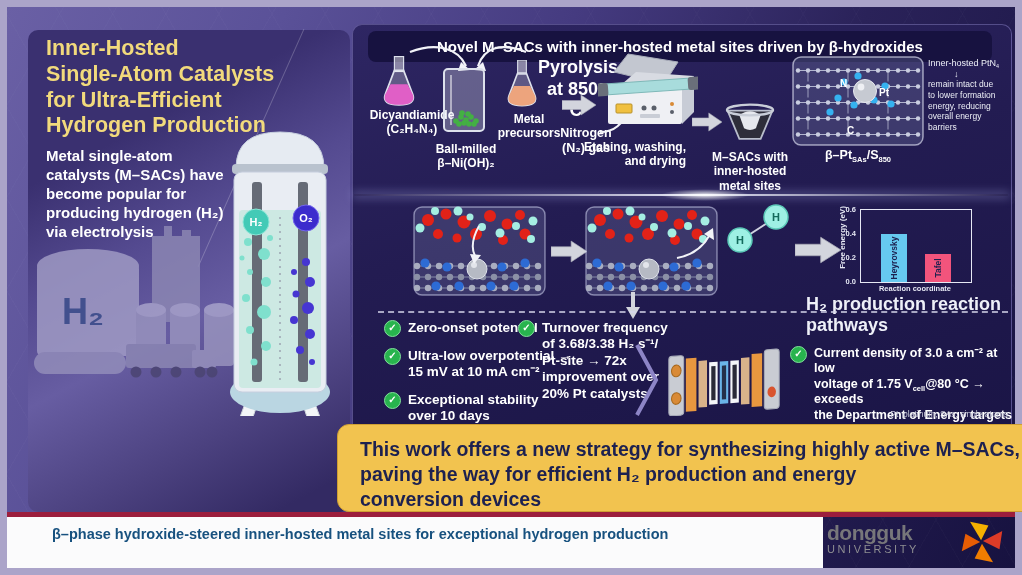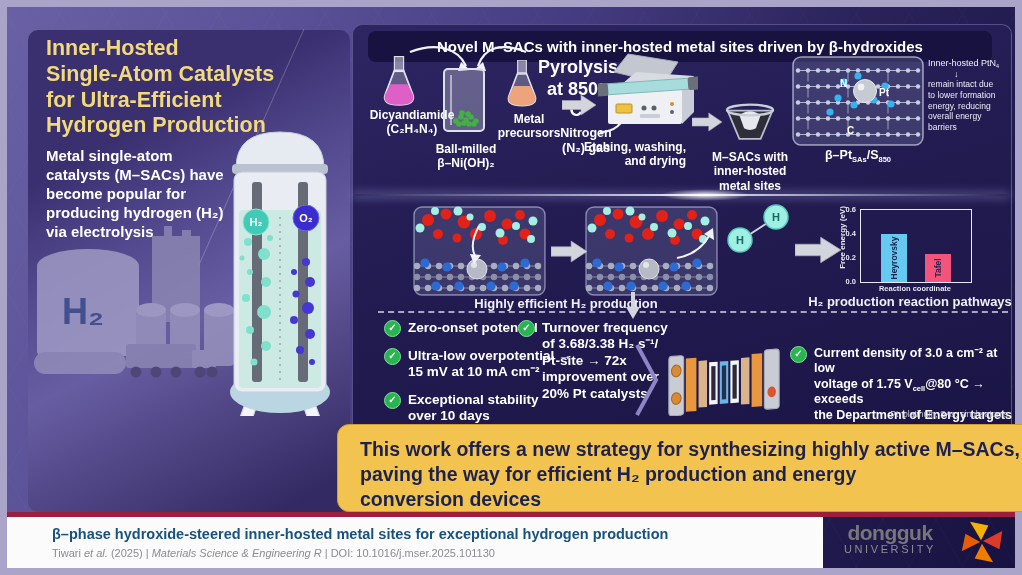--- a/index.html
+++ b/index.html
@@ -39,21 +39,21 @@
   .chart-wrap{left:820px;top:203px;width:190px;height:90px;}
   .plot{position:absolute;left:40px;top:6px;width:110px;height:72px;border:1.5px solid #e6e8f4;}
   .bar{position:absolute;bottom:0;}
   .bar-label{position:absolute;left:50%;top:50%;transform:translate(-50%,-50%) rotate(180deg);
       writing-mode:vertical-rl;font-size:8.5px;font-weight:bold;color:#1d2150;white-space:nowrap;}
   .ytick{position:absolute;right:2px;transform:translateY(50%);font-size:7.5px;font-weight:bold;color:#e6e8f4;}
   .yticks{position:absolute;left:16px;top:6px;width:22px;height:72px;}
   .ylabel{position:absolute;left:-18px;top:30px;width:80px;text-align:center;transform:rotate(-90deg);
       font-size:8px;font-weight:bold;color:#e6e8f4;}
   .xlabel{position:absolute;left:40px;top:81px;width:110px;text-align:center;font-size:7.5px;font-weight:bold;color:#e6e8f4;}
-  .chart-caption{left:806px;top:294px;width:208px;text-align:center;color:#eef0f8;font-weight:bold;font-size:13px;}
+  .chart-caption{left:806px;top:294px;width:208px;color:#eef0f8;font-weight:bold;font-size:18px;}
 
   .crow{display:flex;gap:7px;margin-bottom:11px;align-items:flex-start;}
   .chk{flex:0 0 15px;width:15px;height:15px;border-radius:50%;background:#28b44e;border:1px solid #82e09c;
       color:#fff;font-size:10px;line-height:14px;text-align:center;font-weight:bold;}
   .ctext{color:#fff;font-weight:bold;font-size:13.5px;line-height:1.22;}
   .ctext-sm{font-size:12.5px;}
   .checks-left{left:384px;top:320px;width:220px;}
   .checks-mid{left:518px;top:320px;width:152px;}
   .elec-title{left:688px;top:316px;width:322px;text-align:center;color:#fff;font-weight:bold;font-size:13px;line-height:1.2;}
   .elec-checks{left:790px;top:346px;width:222px;}
@@ -64,21 +64,21 @@
   .note .ar{text-align:left;padding-left:26px;font-size:9px;line-height:1;}
 
   .banner{left:337px;top:424px;width:757px;height:88px;background:#f2c34f;border:1px solid #cf9f33;
       border-radius:12px;box-sizing:border-box;padding:12px 22px;color:#1d2150;font-weight:bold;
       font-size:19.5px;line-height:1.28;}
   .maroon{left:7px;top:512px;width:1008px;height:5px;background:#9c1e3d;}
   .footer{left:7px;top:517px;width:816px;height:51px;background:#fbfbfc;}
   .foot-title{left:45px;top:9px;font-weight:bold;font-size:14.5px;color:#17517f;position:absolute;}
   .citation{left:45px;top:30px;font-size:11px;color:#8b8b90;position:absolute;}
   .citation i{font-style:italic;}
-  .logo-text{position:absolute;left:820px;top:5px;width:126px;text-align:center;line-height:1;}
+  .logo-text{position:absolute;left:820px;top:5px;width:126px;text-align:left;line-height:1;}
   .logo-top{font-weight:bold;font-size:21px;color:#77777a;letter-spacing:-0.5px;}
   .logo-bottom{font-size:11px;color:#8d8d91;letter-spacing:2.6px;margin-top:1px;}
   .chevron{left:634px;top:342px;width:28px;height:76px;}
   svg text{font-family:"Liberation Sans",sans-serif;}
 </style>
 </head>
 <body>
 
 <div id="stage">
   <div id="canvas"></div>
@@ -536,21 +536,20 @@
     <line x1="22" y1="34" x2="50" y2="16" stroke="#cfd2e0" stroke-width="2"></line>
     <circle cx="18" cy="36" r="12" fill="#9ef0e4" stroke="#5cc9b8" stroke-width="1.5"></circle>
     <circle cx="54" cy="13" r="12" fill="#9ef0e4" stroke="#5cc9b8" stroke-width="1.5"></circle>
     <text x="18" y="40" text-anchor="middle" font-size="11" font-weight="bold" fill="#136a5c">H</text>
     <text x="54" y="17" text-anchor="middle" font-size="11" font-weight="bold" fill="#136a5c">H</text>
   </svg>
   <div class="abs blk" style="left:795px;top:236px;width:46px;height:28px;"><svg viewBox="0 0 34 22" width="100%" height="100%" preserveAspectRatio="none">
         <polygon points="0,6.5 19,6.5 19,1 34,11 19,21 19,15.5 0,15.5" fill="#d3d5dd" stroke="#a9abb8" stroke-width="0.6"></polygon>
       </svg></div>
 
-  <div class="abs mol-caption">Highly efficient H₂ production</div>
   <svg class="abs" style="left:626px;top:292px;" width="14" height="28" viewBox="0 0 14 28">
     <rect x="5" y="0" width="4" height="16" fill="#d3d5dd"></rect>
       <polygon points="0,15 14,15 7,27" fill="#d3d5dd"></polygon>
   </svg>
 
   <div class="abs chart-wrap">
     <div class="ylabel">Free energy (eV)</div>
     <div class="yticks" id="yticks">
         <span class="ytick" style="bottom: 0%; margin-left: 48px;">0.0</span>
         <span class="ytick" style="bottom: 33.3333%;">0.2</span>
@@ -639,21 +638,20 @@
   <div class="abs footnote">Pt: platinum; SAs: single atoms</div>
 
   <div class="abs banner prel">This work offers a new strategy for synthesizing highly active M–SACs,
 paving the way for efficient H₂ production and energy
 conversion devices</div>
 
   <div class="abs maroon"></div>
 
   <div class="abs footer">
     <div class="foot-title">β–phase hydroxide-steered inner-hosted metal sites for exceptional hydrogen production</div>
-    <div class="citation"><span>Tiwari </span><i>et al.</i><span> (2025) | </span><i>Materials Science &amp; Engineering R</i><span> | DOI: 10.1016/j.mser.2025.101130</span></div>
     <div class="logo-text">
       <div class="logo-top">dongguk</div>
       <div class="logo-bottom">UNIVERSITY</div>
     </div>
     <svg style="position:absolute;left:952px;top:2px;" width="46" height="46" viewBox="0 0 50 50">
       <polygon points="24,23 12,3 32,7" fill="#f5b000"></polygon>
       <polygon points="26,24 47,13 44,33" fill="#dd3b27"></polygon>
       <polygon points="25,27 37,47 17,43" fill="#f07d00"></polygon>
       <polygon points="23,25 3,35 7,16" fill="#e85d04"></polygon>
     </svg>

